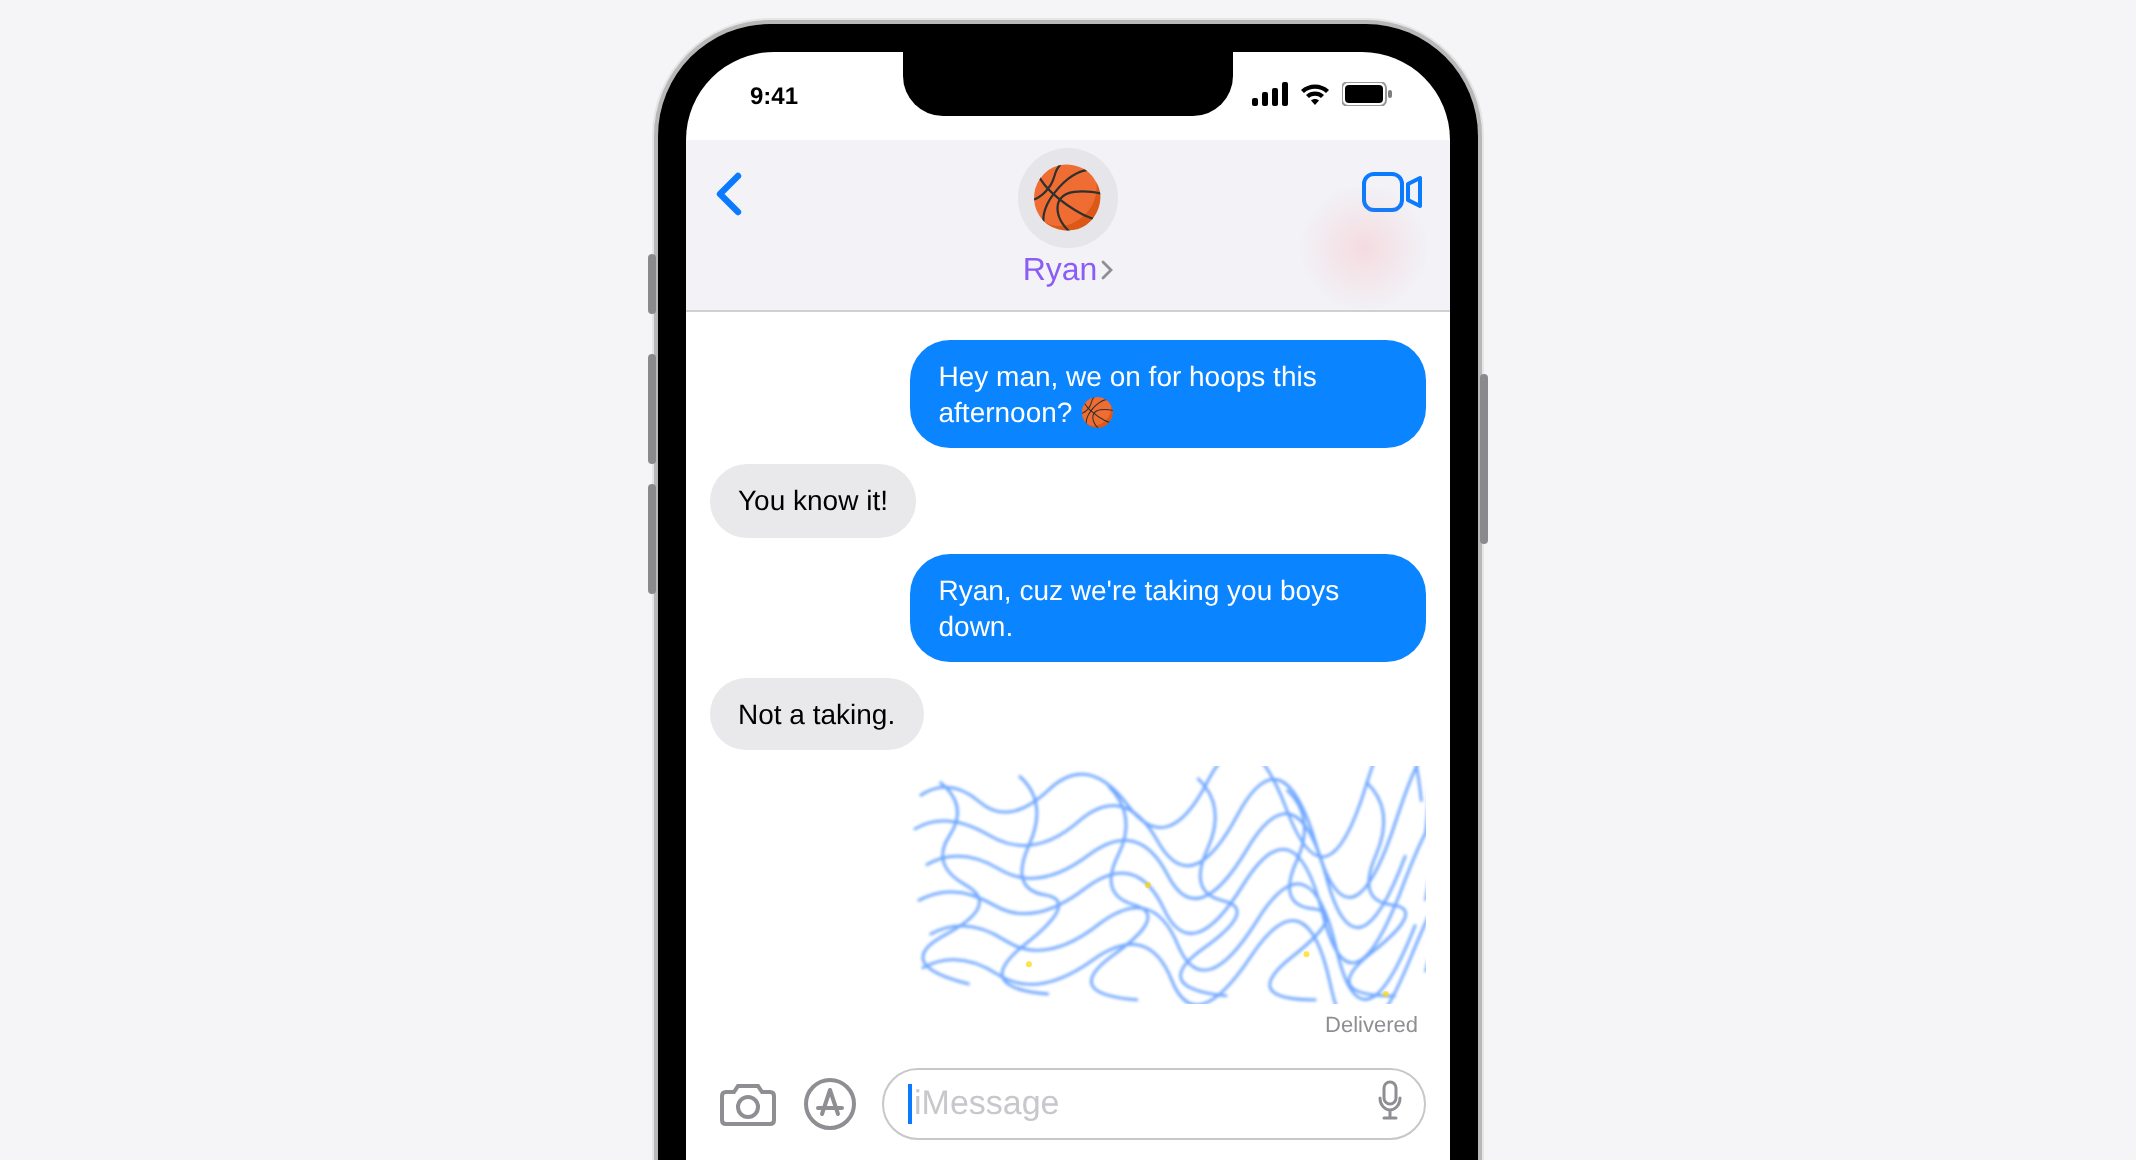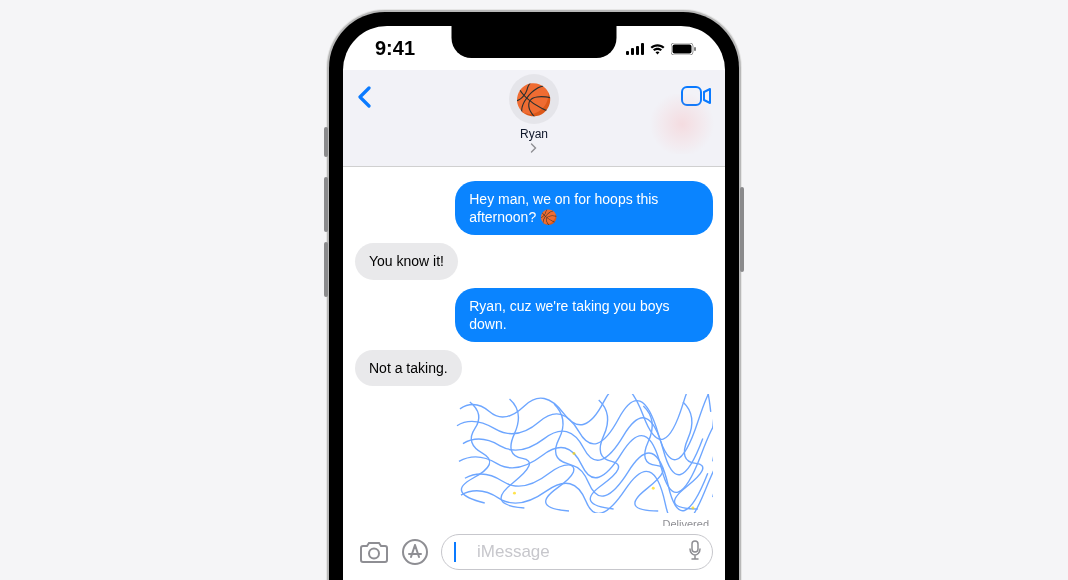--- a/index.html
+++ b/index.html
@@ -50,21 +50,21 @@
       border-radius: 0 0 20px 20px;
       z-index: 10;
     }
     .status-bar {
       height: 44px;
       display: flex;
       justify-content: space-between;
       align-items: center;
       padding: 0 28px 0 32px;
       font-weight: 600;
-      font-size: 20px;
+      font-size: 12px;
     }
     .status-right {
       display: flex;
       align-items: center;
       gap: 5px;
     }
     .nav-header {
       background: #f2f2f7;
       padding: 4px 14px 10px 14px;
       display: flex;
@@ -91,23 +91,22 @@
       background: #e5e5ea;
       display: flex;
       align-items: center;
       justify-content: center;
       font-size: 30px;
     }
     .contact-name-row {
       display: flex;
       align-items: center;
       gap: 1px;
-      font-size: 12px;
-      color: #0f172a;
-      flex-direction: column;
+      font-size: 16px;
+      color: #8b5cf6;
     }
     .chev-small { color: #8e8e93; }
     .video-btn {
       width: 40px;
       padding-top: 12px;
       color: #0a7aff;
       display: flex;
       justify-content: flex-end;
     }
     .pink-blur {
@@ -194,21 +193,20 @@
     .input-cursor {
       width: 2px;
       height: 20px;
       background: #0a7aff;
       margin-right: 1px;
     }
     .input-placeholder {
       color: #c7c7cc;
       font-size: 17px;
       flex: 1;
-      padding-left: 20px;
     }
     .mic-icon { color: #8e8e93; }
   </style>
 </head>
 <body>
 
 <div class="phone-frame">
   <div class="phone-side-btn btn-left-1"></div>
   <div class="phone-side-btn btn-left-2"></div>
   <div class="phone-side-btn btn-left-3"></div>

